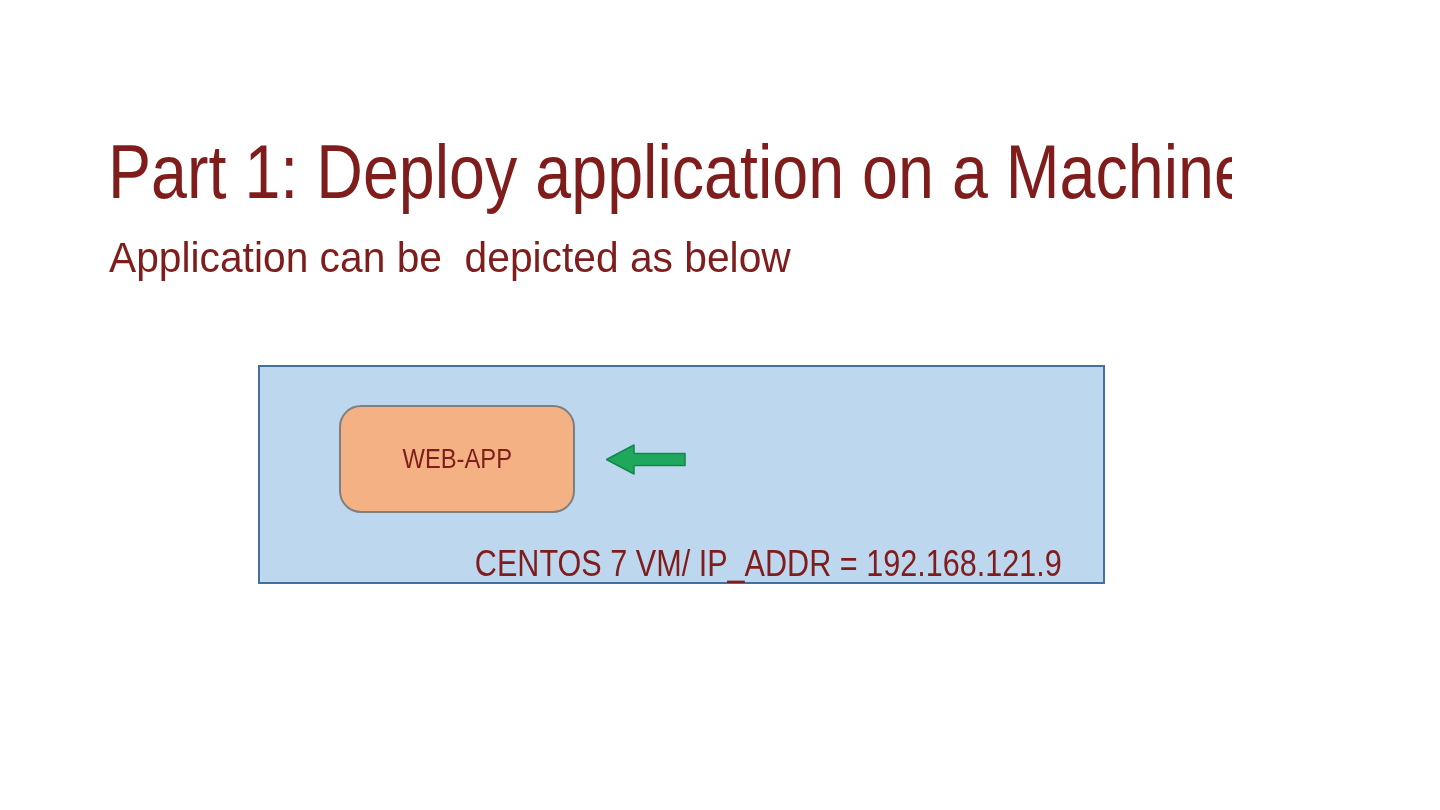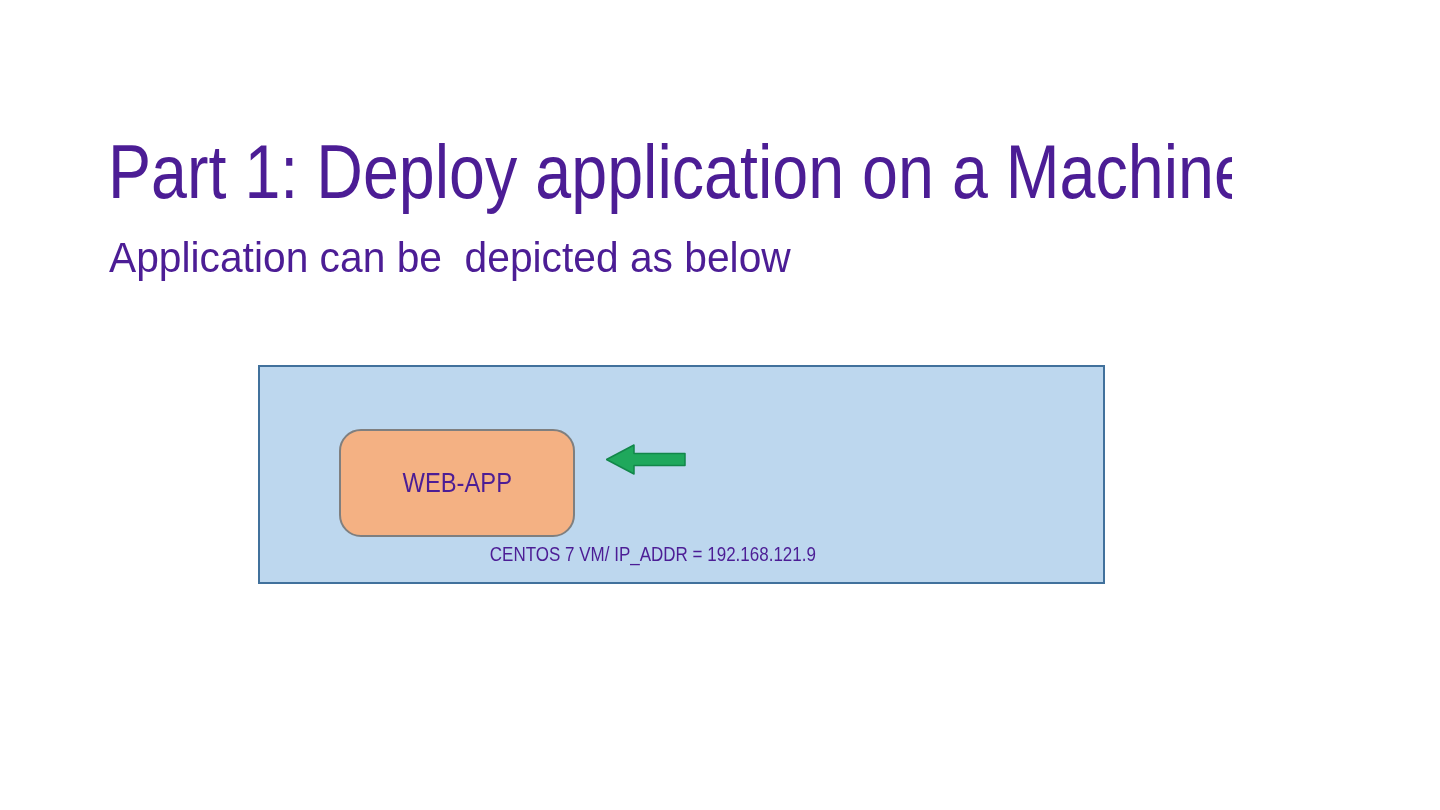--- a/index.html
+++ b/index.html
@@ -4,21 +4,21 @@
 <style>
   html, body { margin: 0; padding: 0; background: #ffffff; }
   * { box-sizing: border-box; }
   .slide {
     position: relative;
     width: 1232px;
     height: 810px;
     background: #ffffff;
     overflow: hidden;
     font-family: "Liberation Sans", sans-serif;
-    color: #4c1d95;
+    color: #7f1d1d;
     padding-left: 32px;
   }
   .slide-title {
     position: absolute;
     left: 108px;
     top: 77px;
     font-size: 76px;
     line-height: 1.15;
     font-weight: 400;
     white-space: pre;
@@ -58,21 +58,20 @@
     top: 38px;
     width: 236px;
     height: 108px;
     background: #F4B183;
     border: 2px solid #7F7F7F;
     border-radius: 22px;
     display: flex;
     align-items: center;
     justify-content: center;
     font-size: 27px;
-    margin-top: 24px;
   }
   .web-app-node .cx {
     display: inline-block;
     transform: scaleX(0.88);
     transform-origin: center center;
     white-space: pre;
   }
   .arrow-wrap {
     position: absolute;
     left: 346px;
@@ -101,21 +100,21 @@
     transform: scaleX(0.85);
     transform-origin: center center;
     white-space: pre;
   }
   .vm-caption {
     position: absolute;
     left: 163px;
     top: 175px;
     width: 460px;
     text-align: center;
-    font-size: 20px;
+    font-size: 36px;
     line-height: 1.2;
   }
   .vm-caption .cx {
     display: inline-block;
     transform: scaleX(0.85);
     transform-origin: center center;
     white-space: pre;
   }
 </style>
 </head>

